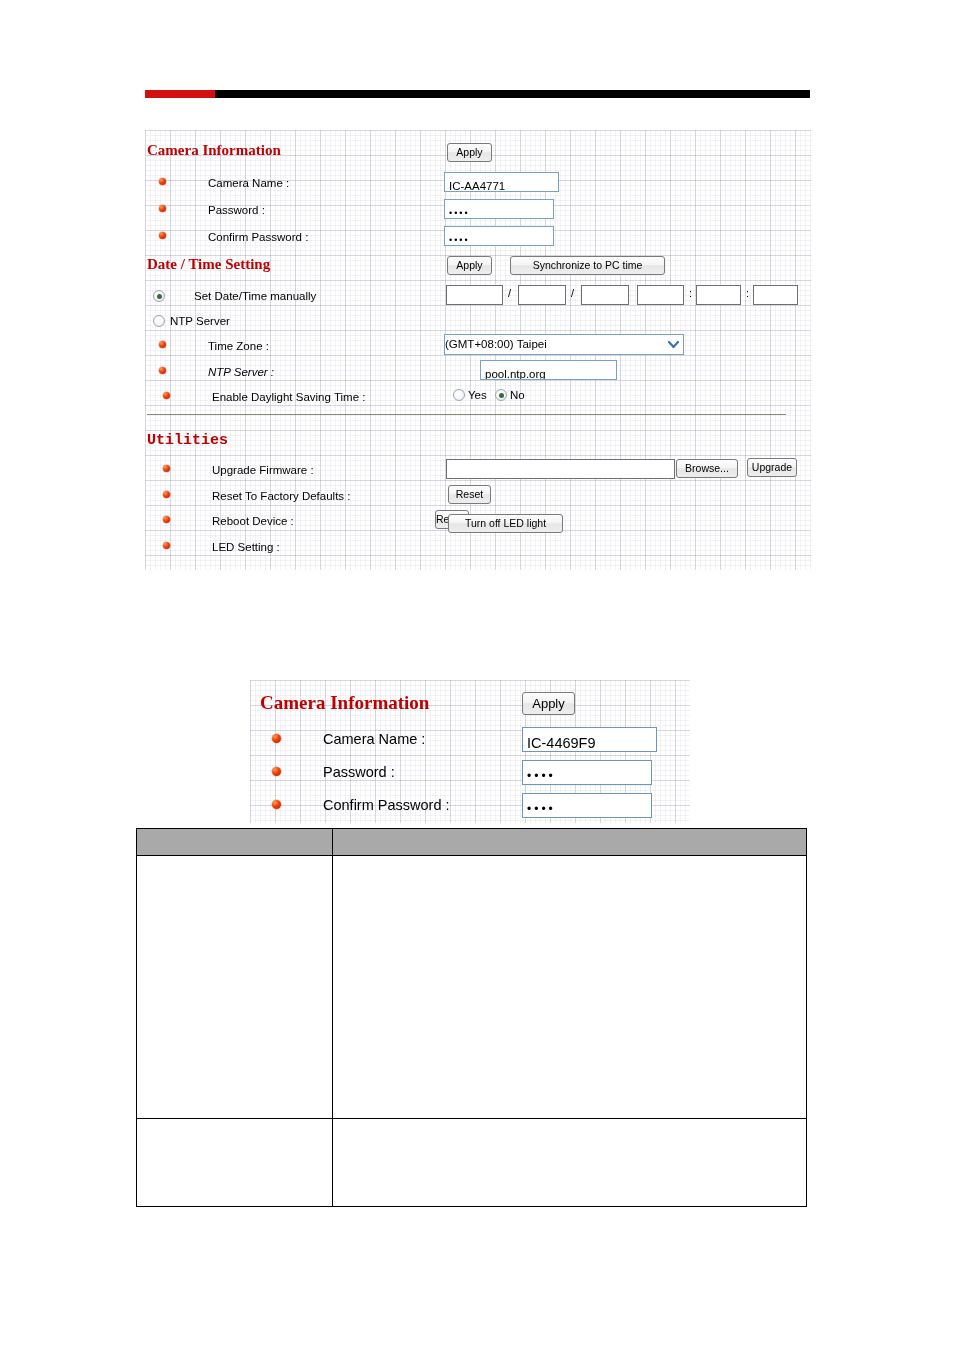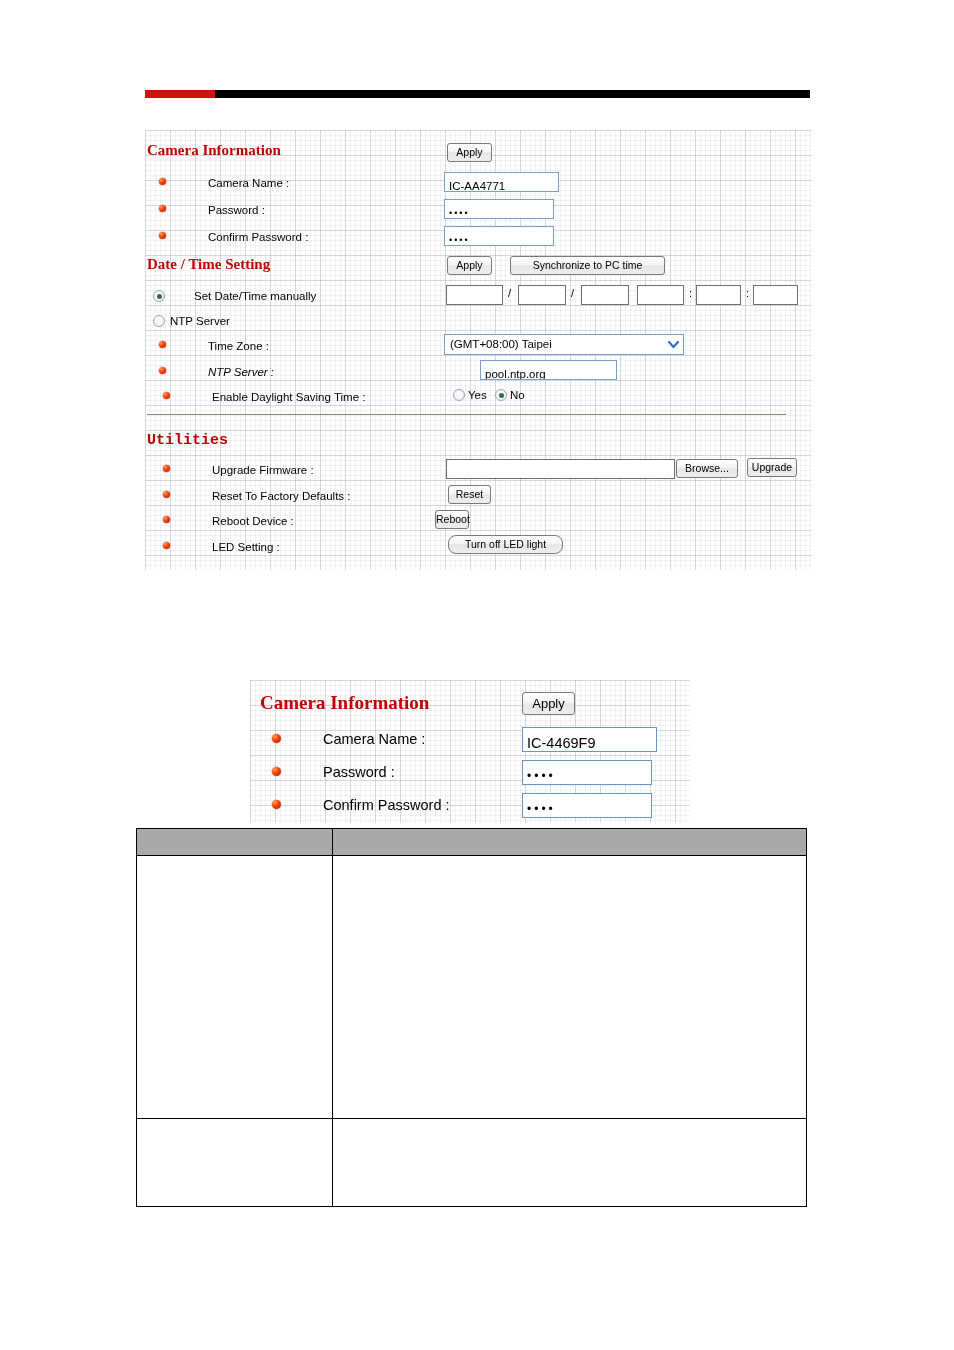--- a/index.html
+++ b/index.html
@@ -157,21 +157,20 @@
 
   
   .sel {
     position: absolute;
     box-sizing: border-box;
     border: 1px solid #7ba0c6;
     background: #ffffff;
     height: 21px;
     font-size: 11.5px;
     line-height: 19px;
-    padding-left: 5px;
     color: #000;
     white-space: nowrap;
     overflow: hidden;
   }
   .sel .sel-arrow {
     position: absolute;
     right: 1px;
     top: 1px;
     bottom: 1px;
     width: 17px;
@@ -334,21 +333,21 @@
   <div class="btn" style="left:303px; top:355px; width:43px;">Reset</div>
 
   <div class="field-label" style="left:18px; top:383px;">
     <span class="bullet"></span><span class="lbl-txt">Reboot Device :</span>
   </div>
   <div class="btn" style="left:290px; top:380px; width:34px;">Reboot</div>
 
   <div class="field-label" style="left:18px; top:409px;">
     <span class="bullet"></span><span class="lbl-txt">LED Setting :</span>
   </div>
-  <div class="btn" style="left:303px; top:405px; width:115px;border-radius:8px;">Turn off LED light</div>
+  <div class="btn" style="left:303px; top:384px; width:115px;">Turn off LED light</div>
 
 </div>
 
 <div class="paper" id="panel-second">
 
   <div class="section-title sz2" style="left:10px; top:12px;">Camera Information</div>
 
   <div class="btn big" style="left:272px; top:12px; width:53px;">Apply</div>
 
   <div class="field-label big" style="left:22px; top:50px;">

